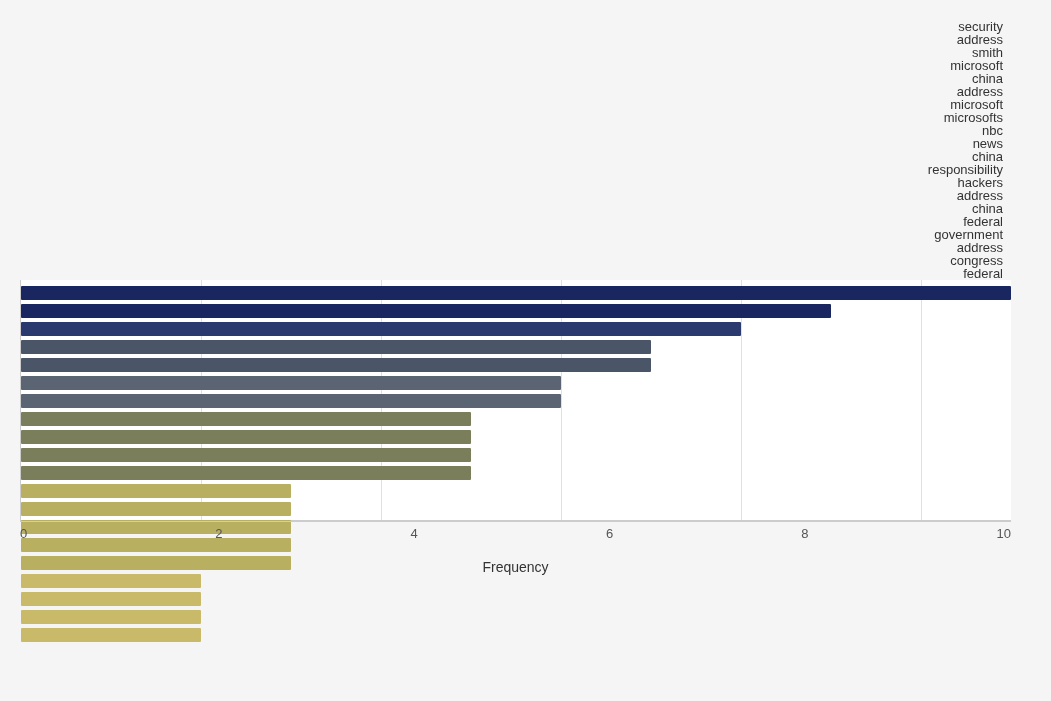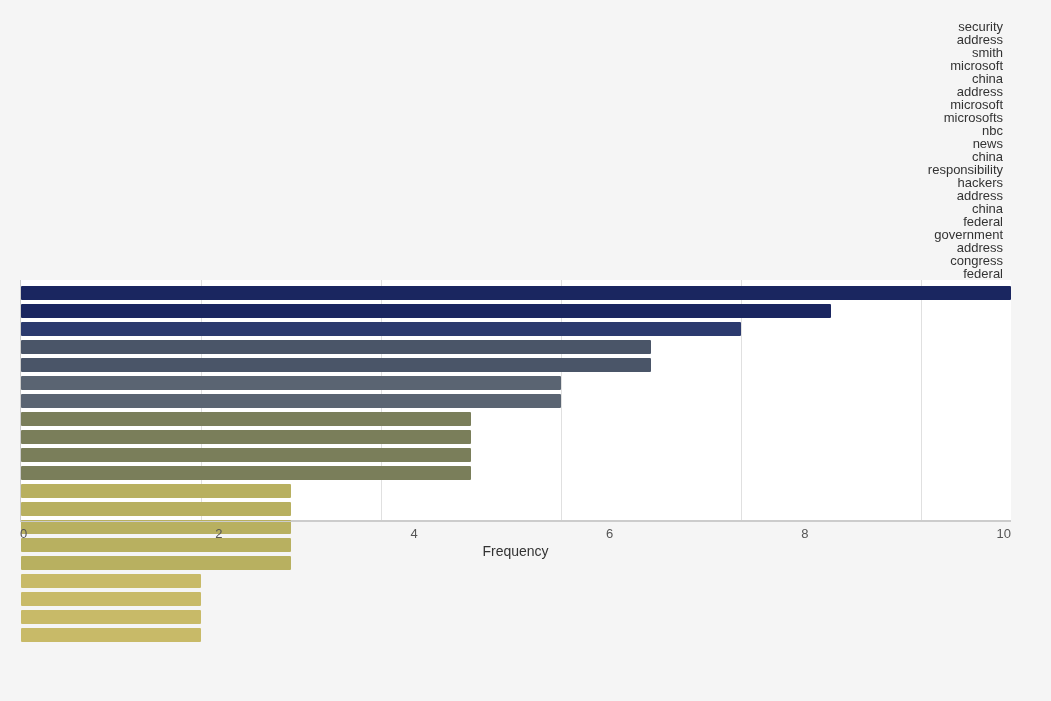--- a/index.html
+++ b/index.html
@@ -103,21 +103,21 @@
     }
     .x-tick {
       font-size: 13px;
       color: #555;
       text-align: center;
     }
     .x-axis-label {
       text-align: center;
       font-size: 14px;
       color: #333;
-      margin-top: 2px;
+      margin-top: 18px;
     }
   </style>
 </head>
 <body>
 
 <div class="chart-container">
   <div class="chart-area">
     <div class="y-labels" id="y-labels">
         <div class="y-label">security</div>
         <div class="y-label">address</div>

